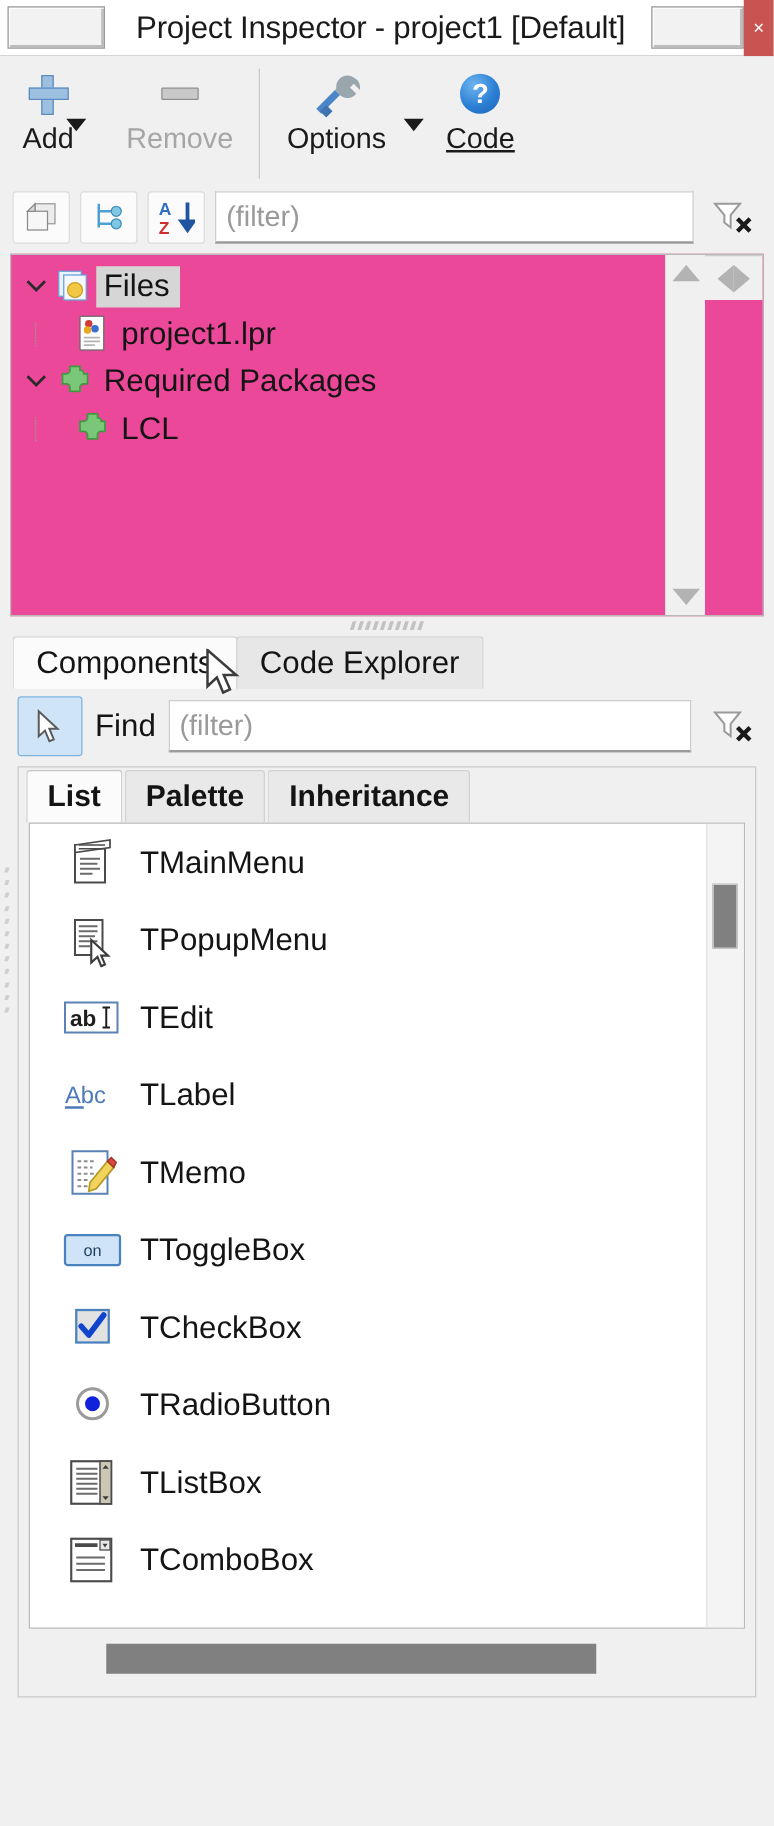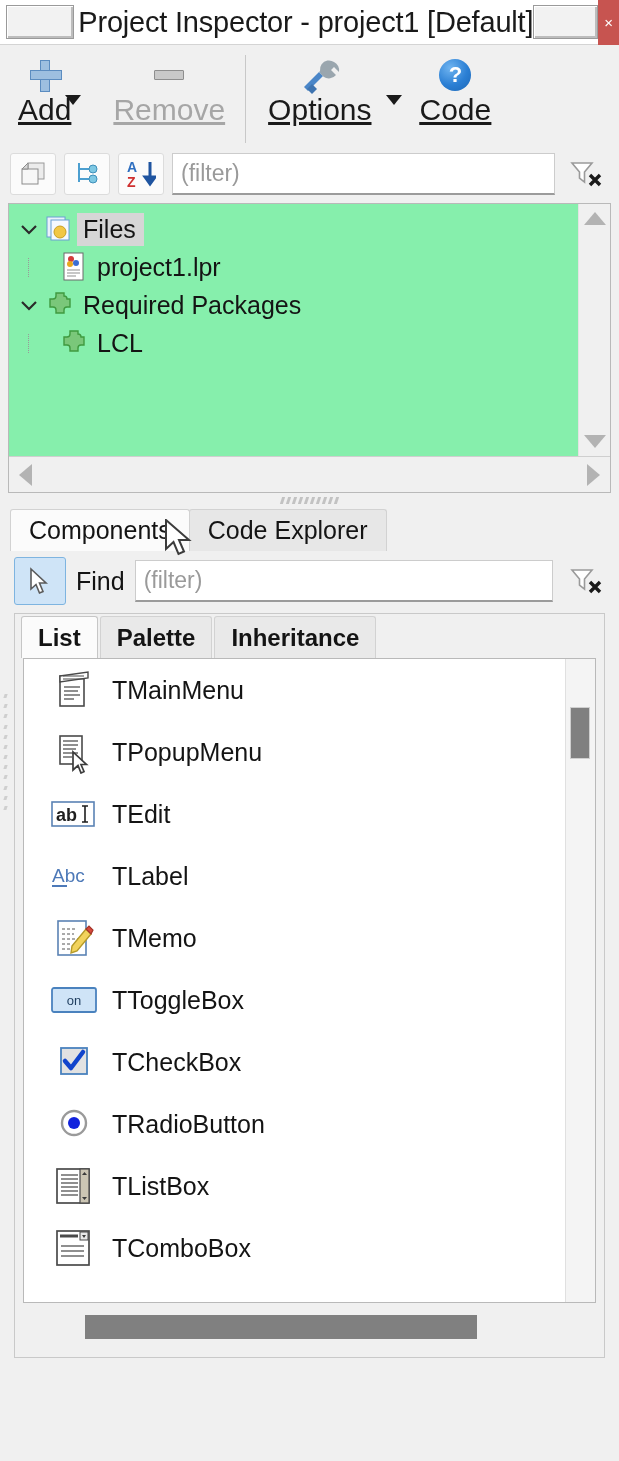--- a/index.html
+++ b/index.html
@@ -24,21 +24,21 @@
   .tb-box {
     width: 78px; height: 34px;
     margin-left: 6px;
     background: #f2f2f2;
     border: 1px solid #9a9a9a;
     box-shadow: inset 1px 1px 0 #ffffff, inset -2px -2px 0 #bdbdbd;
   }
   .tb-title {
     flex: 1;
     text-align: center;
-    font-size: 29px;
+    font-size: 25px;
     color: #1a1a1a;
     white-space: nowrap;
     letter-spacing: -0.2px;
     padding-left: 4px;
   }
   .tb-box-right {
     width: 74px; height: 34px;
     background: #f2f2f2;
     border: 1px solid #9a9a9a;
     box-shadow: inset 1px 1px 0 #ffffff, inset -2px -2px 0 #bdbdbd;
@@ -68,25 +68,24 @@
     justify-content: flex-start;
     position: relative;
     padding: 0 6px;
     cursor: pointer;
   }
   .tbtn .ticon {
     height: 44px;
     display: flex; align-items: center; justify-content: center;
   }
   .tbtn .tlabel {
-    font-size: 30px;
+    font-size: 23px;
     color: #1a1a1a;
     white-space: nowrap;
     line-height: 26px;
-    text-decoration: underline;
   }
   .tbtn.disabled .tlabel { color: #a6a6a6; }
   .caret-down {
     width: 0; height: 0;
     border-left: 8px solid transparent;
     border-right: 8px solid transparent;
     border-top: 10px solid #1a1a1a;
     position: absolute;
   }
   .tb-sep {
@@ -146,26 +145,26 @@
     color: #9a9a9a;
     padding: 0 8px;
     display: flex;
     align-items: center;
     font-family: "Liberation Sans", sans-serif;
   }
 
   
   .tree-wrap {
     margin: 0 8px;
-    background: #86efac;
+    background: #ec4899;
     border: 1px solid #b9b9b9;
     height: 290px;
     position: relative;
     display: flex;
-    flex-direction: column;
+    flex-direction: row;
   }
   .tree-body {
     flex: 1;
     display: flex;
     overflow: hidden;
   }
   .tree-items {
     flex: 1;
     padding: 6px 0 0 6px;
   }

